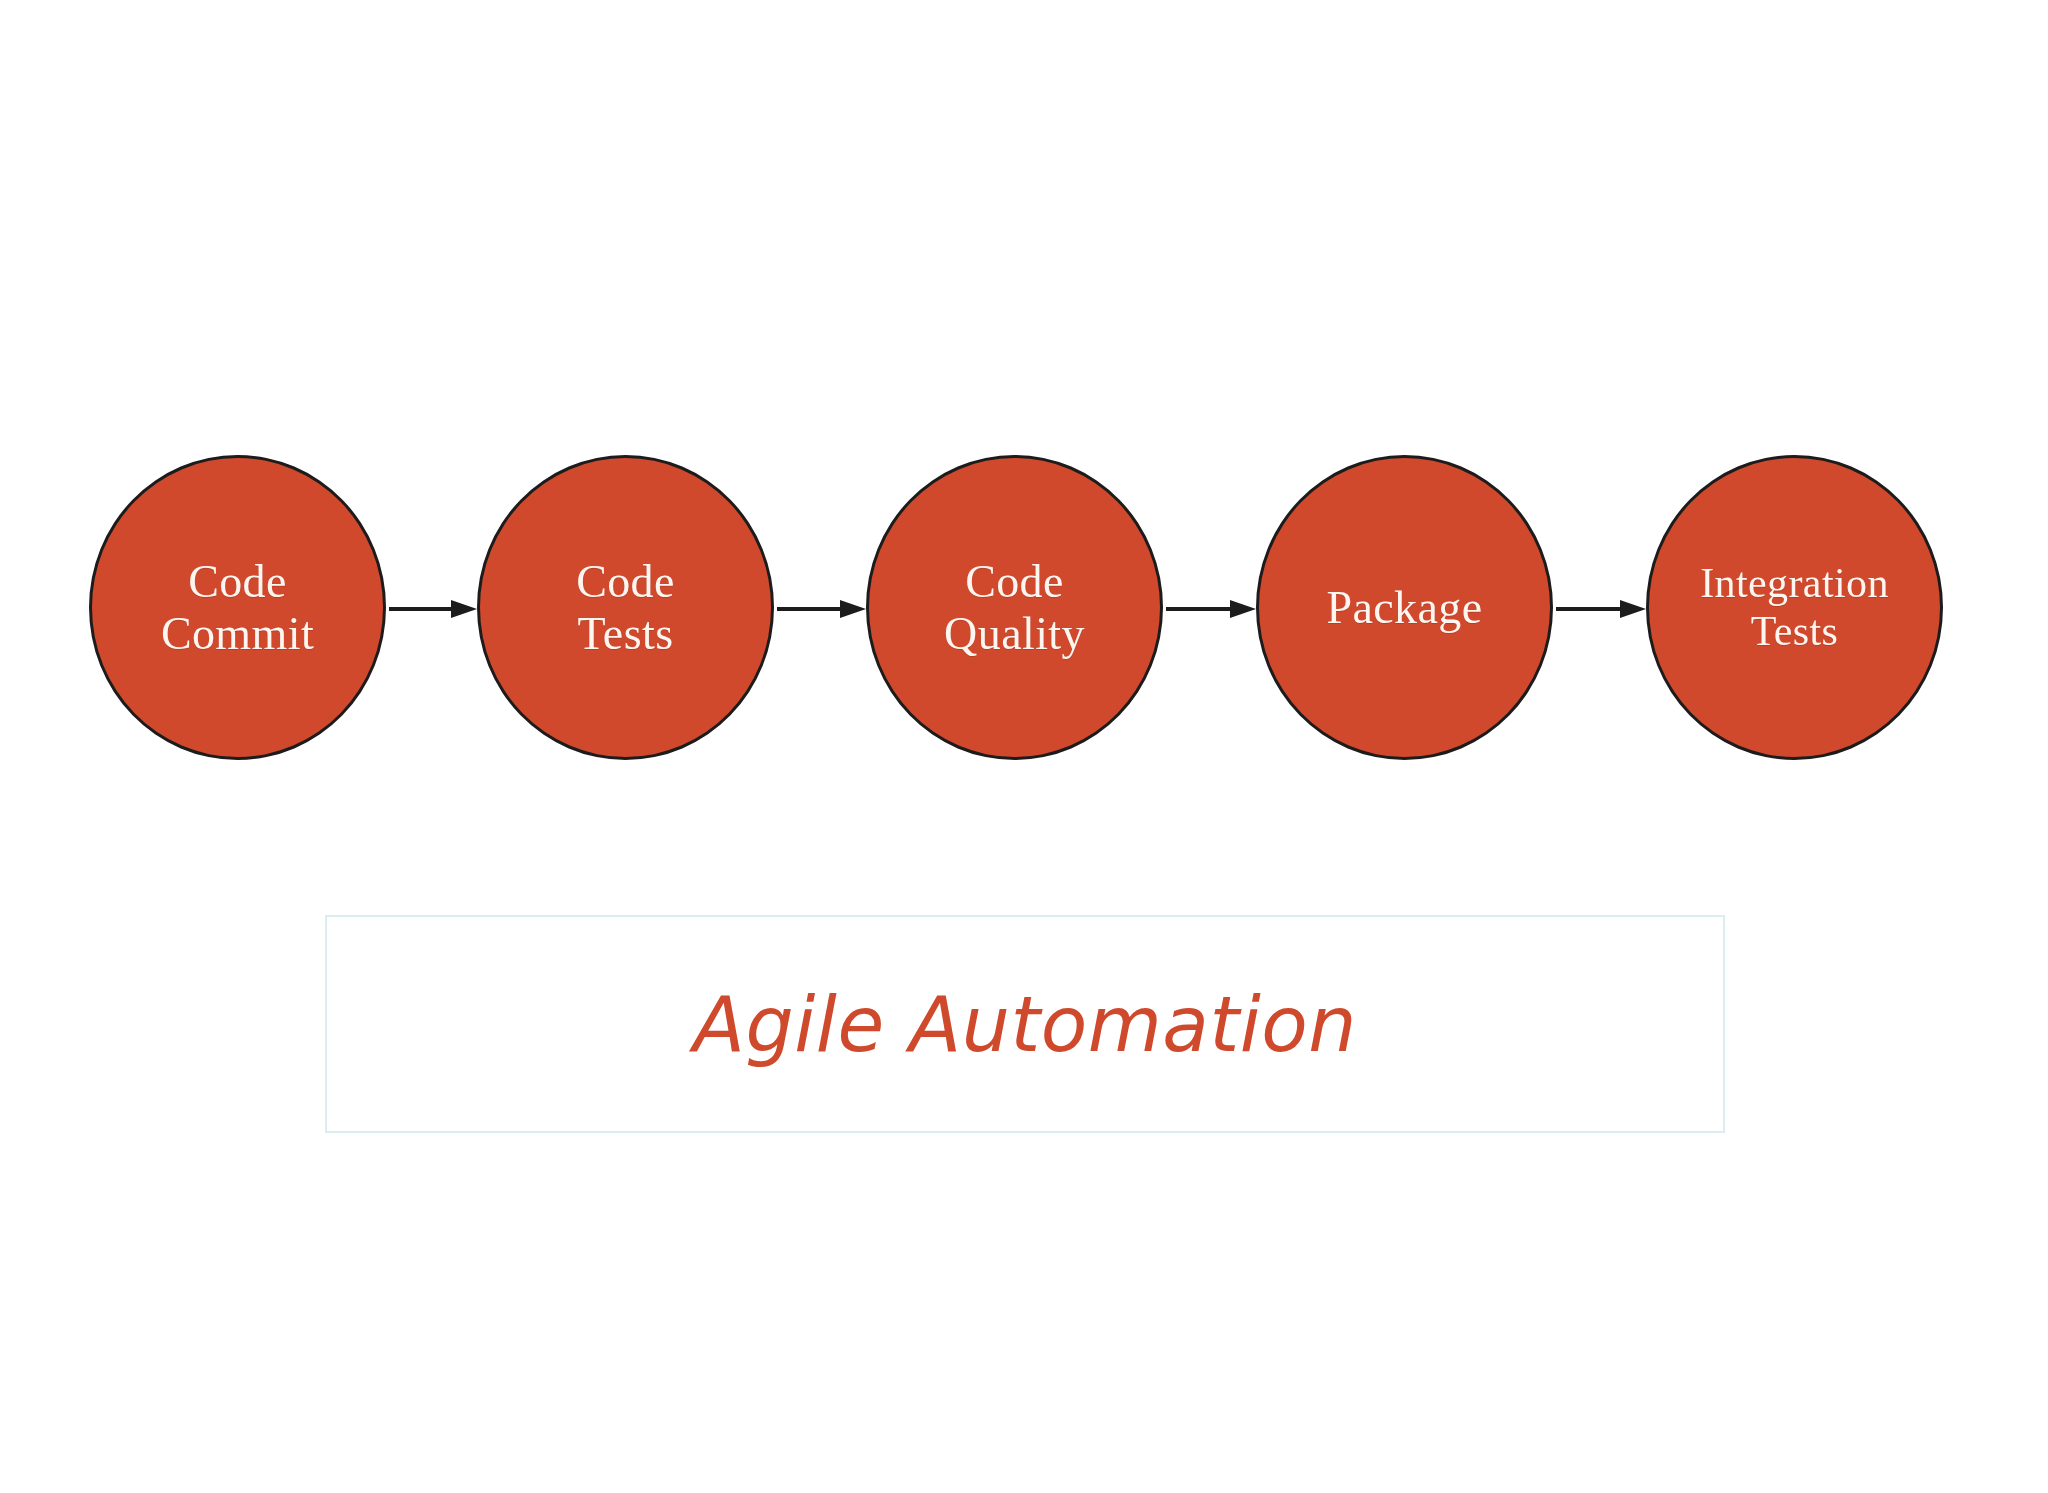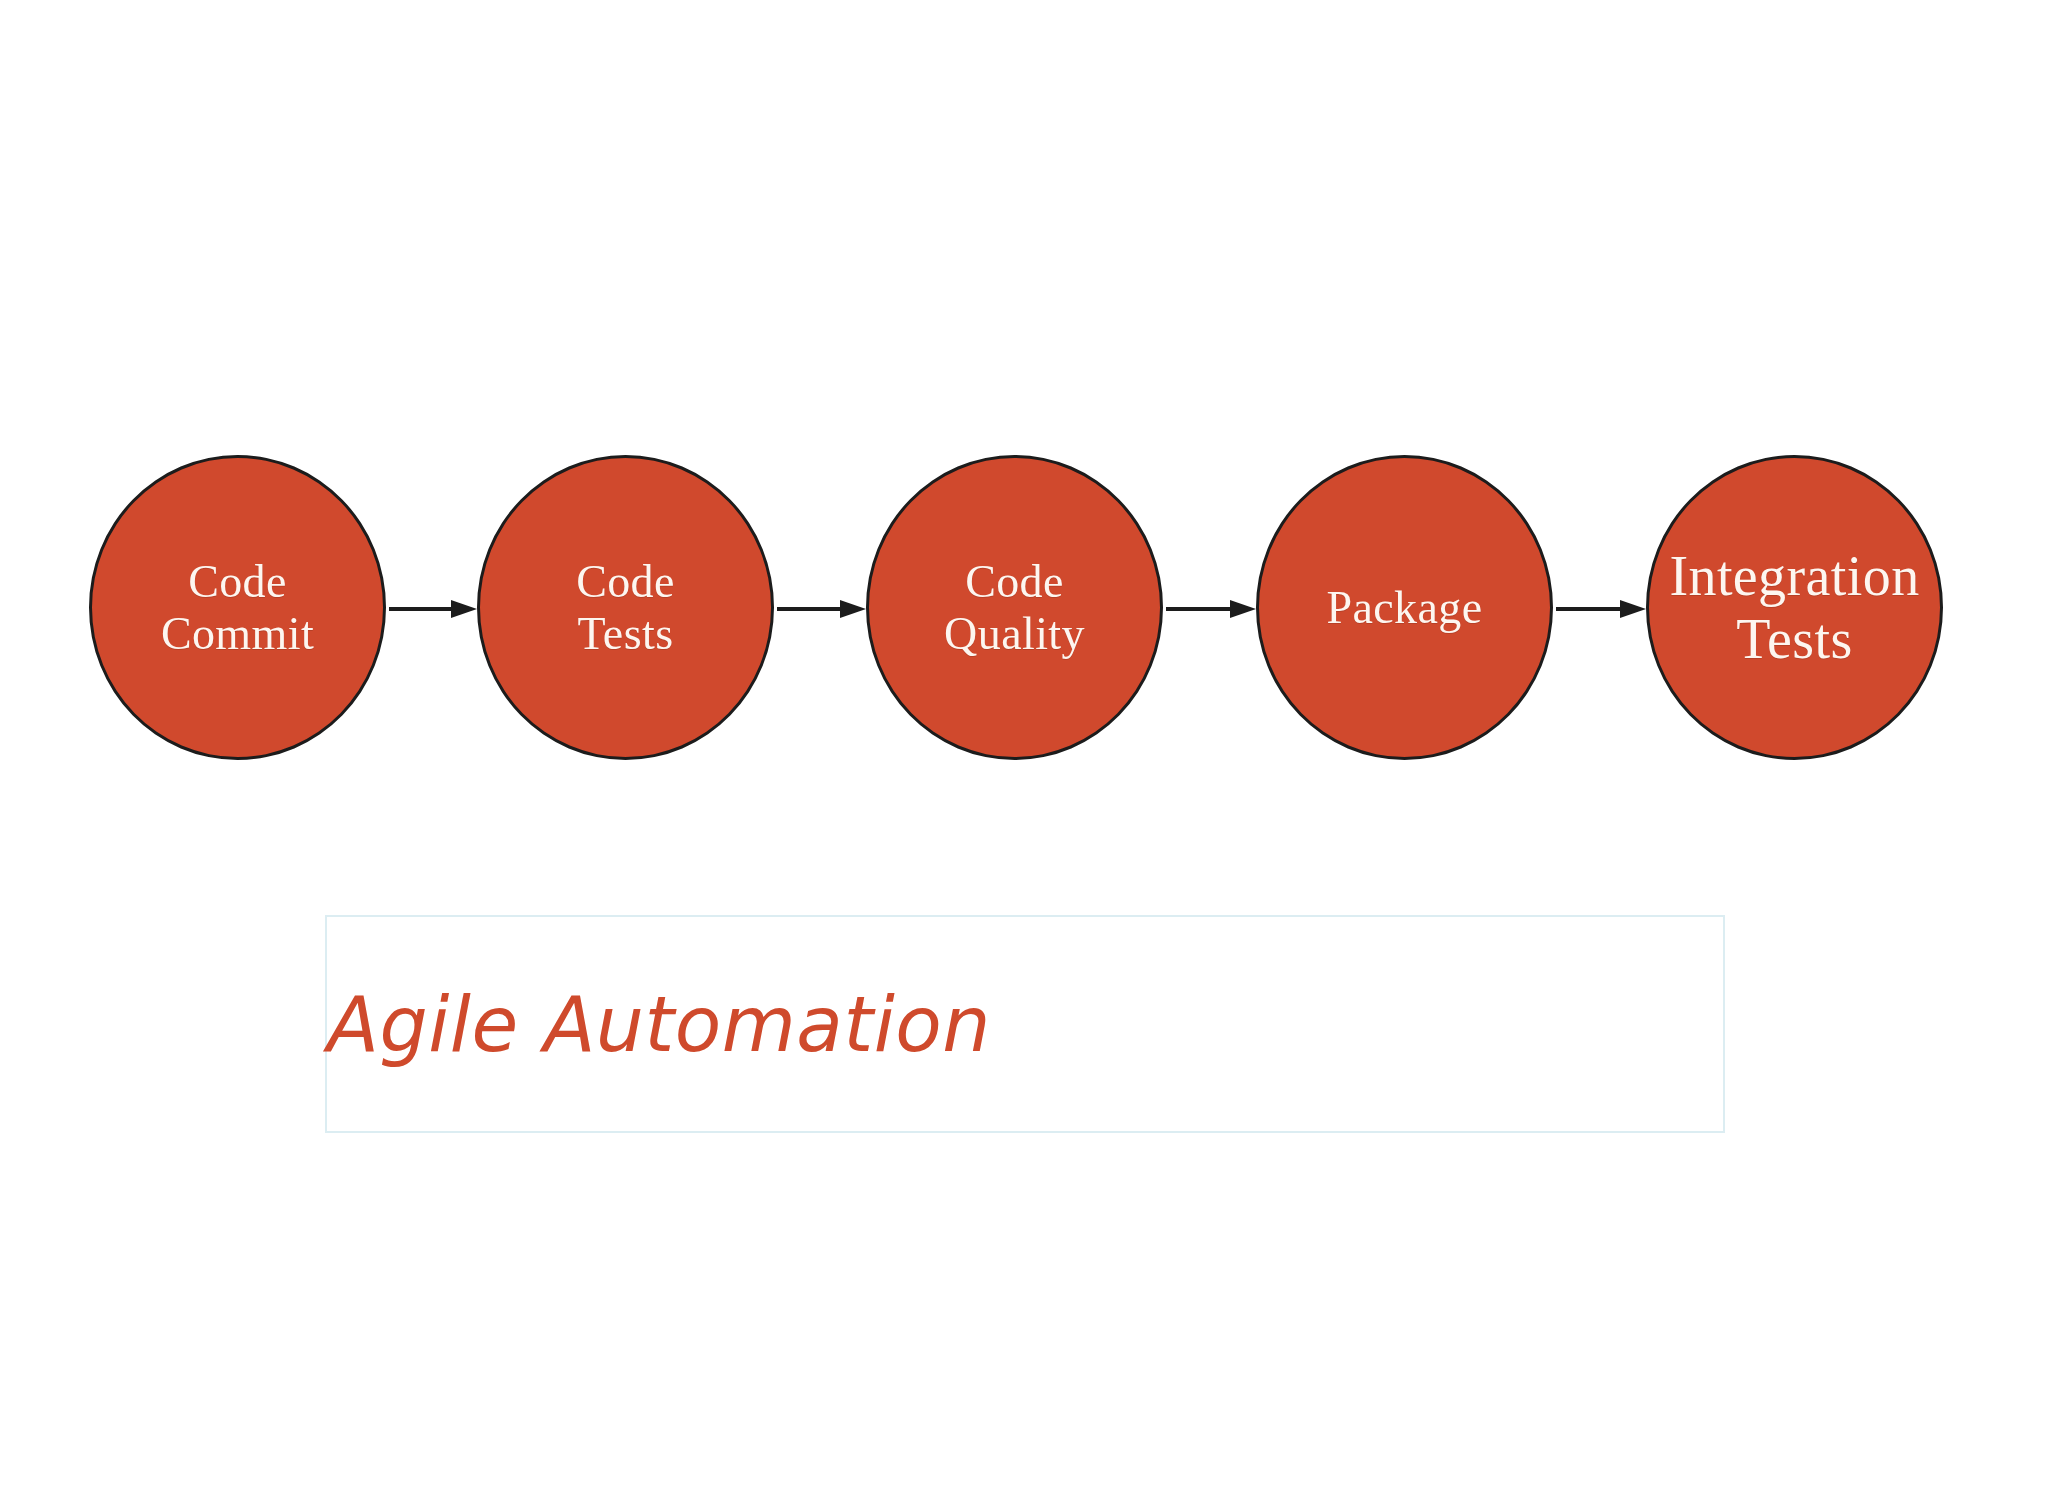--- a/index.html
+++ b/index.html
@@ -55,21 +55,21 @@
     font-weight: 400;
     font-size: 46px;
     line-height: 1.12;
     letter-spacing: 0.4px;
     padding: 0 10px;
     white-space: pre-line;
     text-shadow: 0 1px 0 rgba(0,0,0,0.12);
   }
 
   .node-label.narrow {
-    font-size: 56px;
+    font-size: 42px;
   }
 
   
   #node-code-commit      { left: 89px;   }
   #node-unit-tests       { left: 477px;  }
   #node-code-quality     { left: 866px;  }
   #node-package          { left: 1256px; }
   #node-integration-tests{ left: 1646px; }
 
   
@@ -110,21 +110,21 @@
     position: absolute;
     left: 325px;
     top: 915px;
     width: 1400px;
     height: 218px;
     border: 2px solid #dcedf2;
     background: #ffffff;
     box-sizing: border-box;
     display: flex;
     align-items: center;
-    justify-content: flex-start;
+    justify-content: center;
   }
 
   #caption-text {
     color: #cf4a2c;
     font-family: "DejaVu Sans", "Liberation Sans", sans-serif;
     font-style: italic;
     font-weight: 400;
     font-size: 76px;
     letter-spacing: 0.5px;
     white-space: nowrap;

